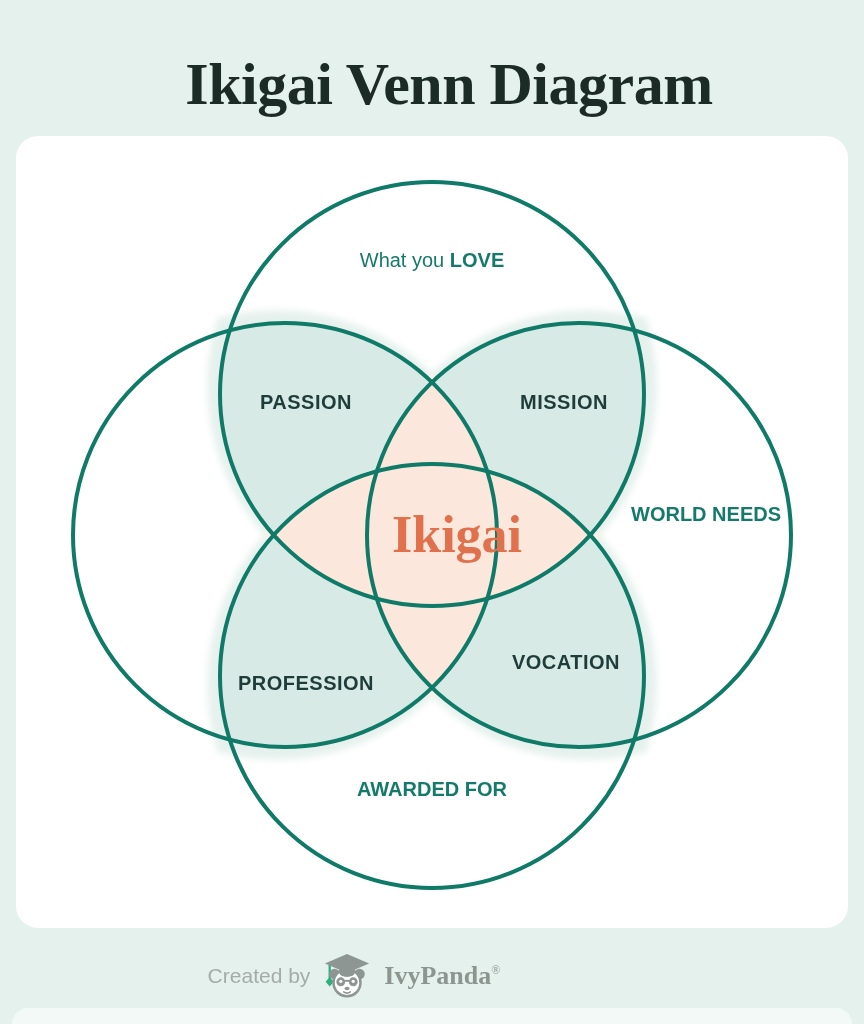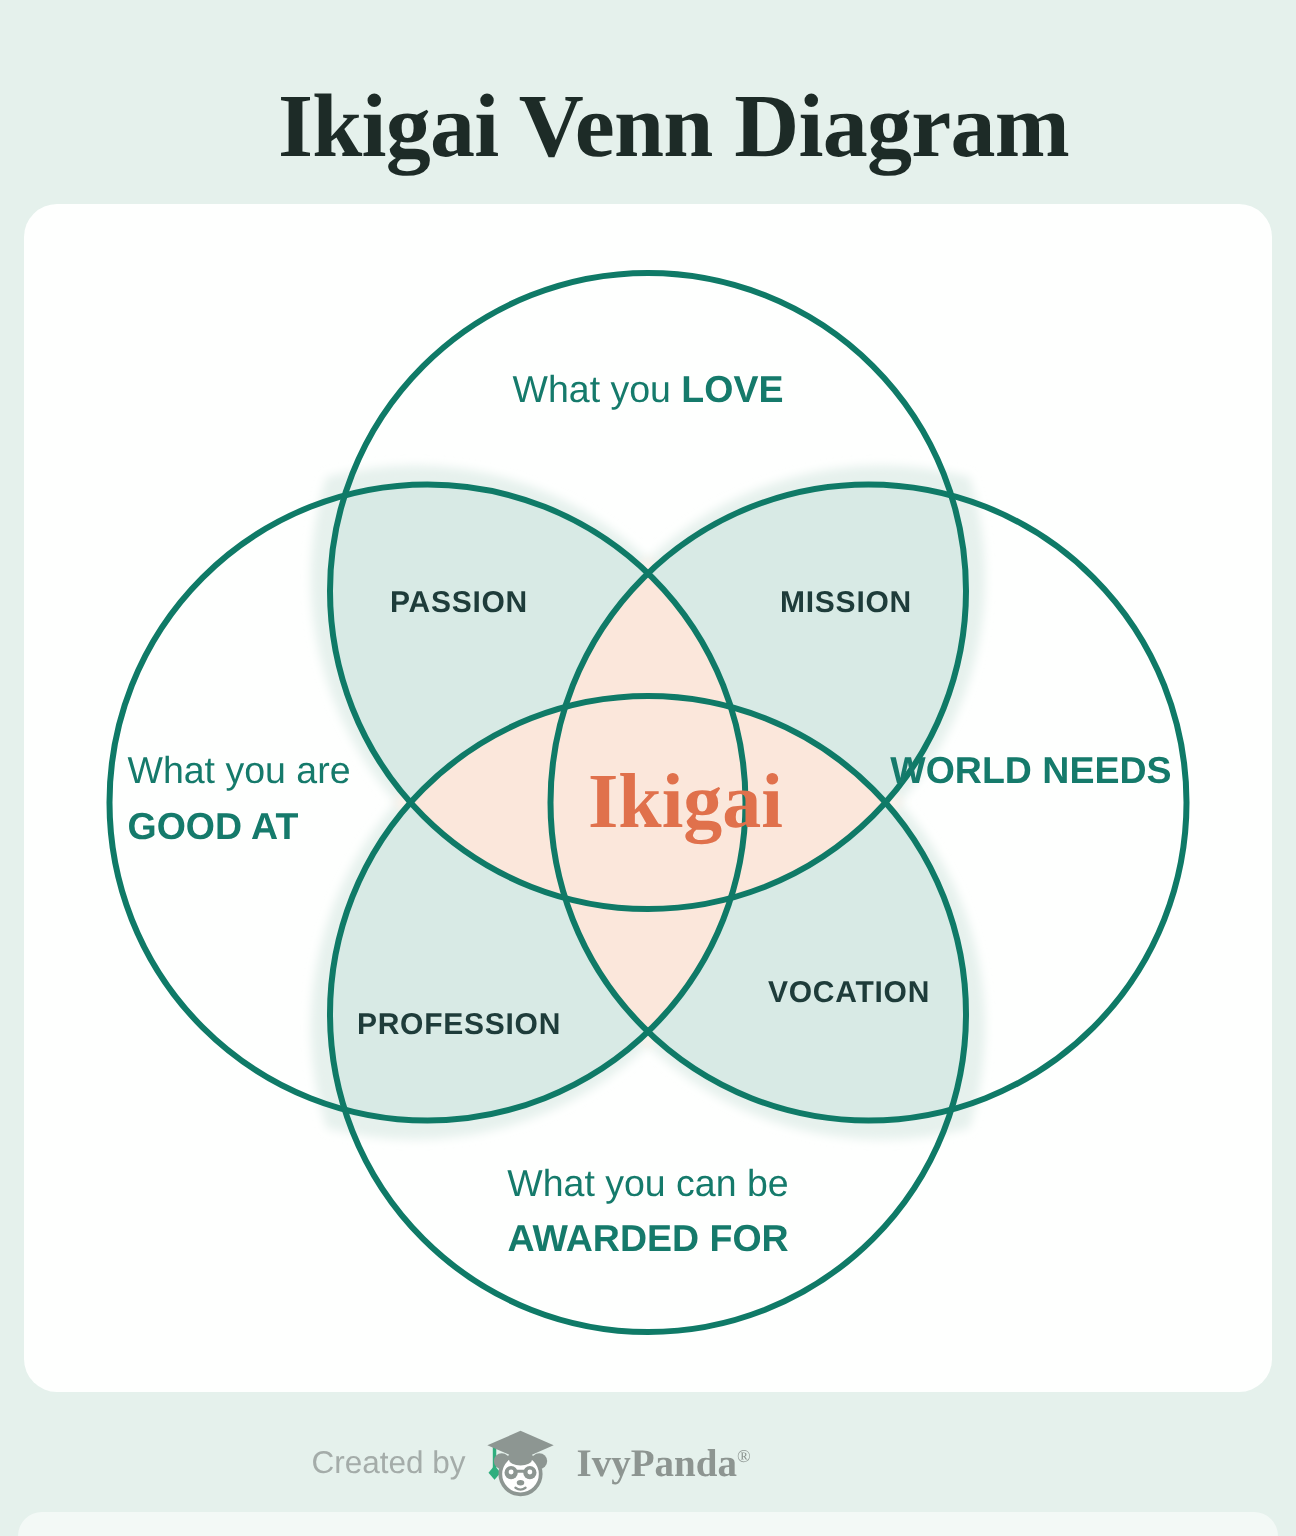--- a/index.html
+++ b/index.html
@@ -31,21 +31,21 @@
   }
 
   svg.venn{position:absolute;left:0;top:0;pointer-events:none;}
   .petal{fill:var(--petal-fill,#d8eae5);}
   .petal-halo{fill:var(--petal-halo,#e6f1ed);}
   .center-lens{fill:var(--center-fill,#fbe7db);}
   .center-halo{fill:var(--center-halo,#fdf2ea);}
   .circle-outline{fill:none;stroke:var(--circle-stroke,#0f7a67);stroke-width:4;}
 
   .label{position:absolute;white-space:nowrap;}
-  .outer{color:var(--outer-label-color,#157a6b);font-size:25px;line-height:37px;}
+  .outer{color:var(--outer-label-color,#157a6b);font-size:20px;line-height:37px;}
   .outer .strong{font-weight:700;}
   .top-label{left:432px;top:247px;transform:translateX(-50%);line-height:26px;}
   .left-label{left:85px;top:496px;text-align:left;}
   .right-label{right:83px;top:496px;text-align:right;}
   .bottom-label{left:432px;top:771px;transform:translateX(-50%);text-align:center;}
 
   .zone{
     color:var(--intersection-label-color,#1e3c3a);
     font-size:20px;font-weight:700;letter-spacing:0.5px;line-height:26px;
     transform:translateX(-50%);
@@ -112,31 +112,26 @@
     <circle class="circle-outline" cx="432" cy="394" r="212"></circle>
     <circle class="circle-outline" cx="285" cy="535" r="212"></circle>
     <circle class="circle-outline" cx="579" cy="535" r="212"></circle>
     <circle class="circle-outline" cx="432" cy="676" r="212"></circle>
   </svg>
 
   <div class="label outer top-label">
     <span class="pre">What you </span><span class="strong">LOVE</span>
   </div>
 
-  <div class="label outer left-label">
-    <div class="pre">What you are</div>
-    <div class="strong">GOOD AT</div>
-  </div>
 
   <div class="label outer right-label">
     <div class="strong">WORLD NEEDS</div>
   </div>
 
   <div class="label outer bottom-label">
-    <div class="pre">What you can be</div>
     <div class="strong">AWARDED FOR</div>
   </div>
 
   <div class="label zone passion">PASSION</div>
   <div class="label zone mission">MISSION</div>
   <div class="label zone profession">PROFESSION</div>
   <div class="label zone vocation">VOCATION</div>
 
   <div class="label ikigai">Ikigai</div>
 

